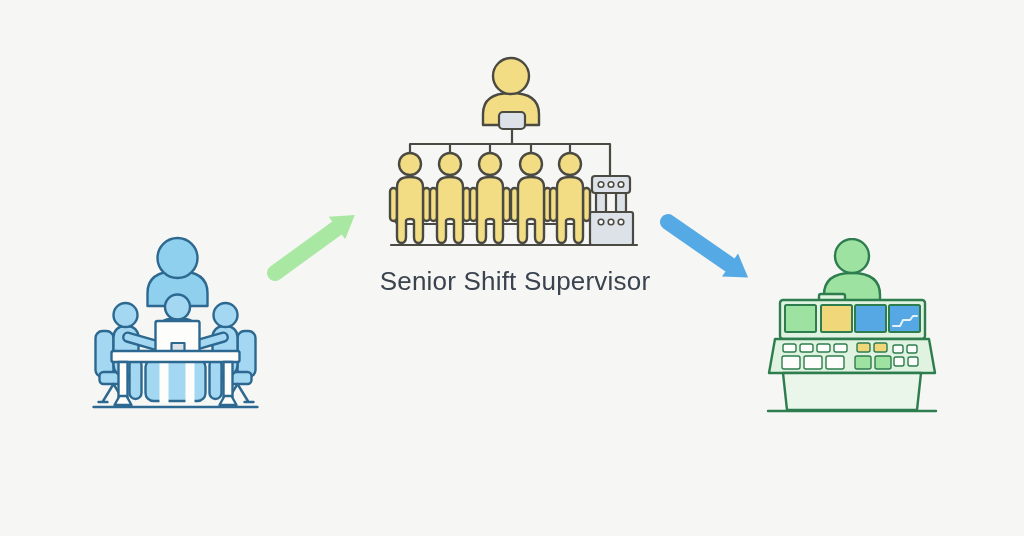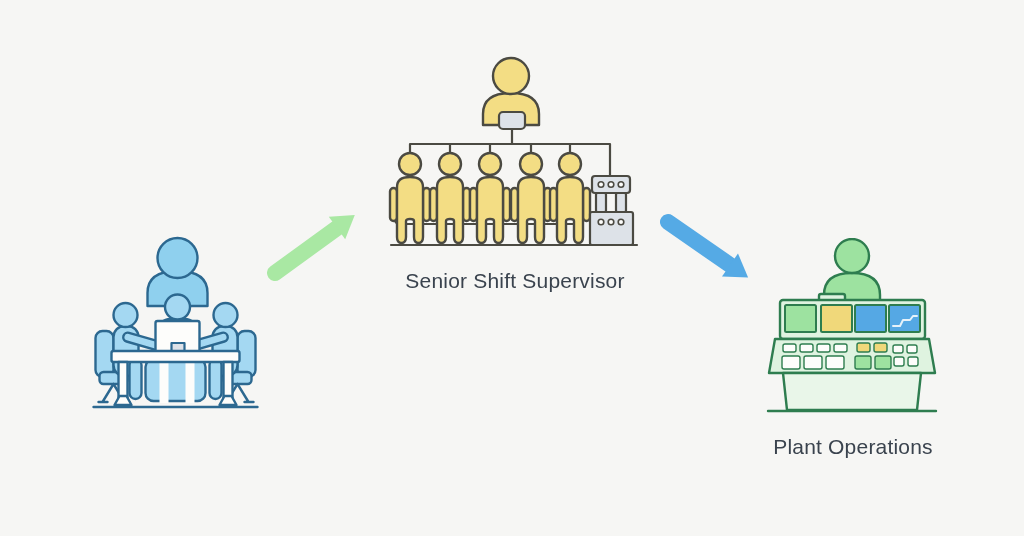--- a/index.html
+++ b/index.html
@@ -13,21 +13,21 @@
   html,body{width:1024px;height:536px;overflow:hidden}
   body{
     background:var(--bg);
     font-family:"Liberation Sans","DejaVu Sans",sans-serif;
     position:relative;
   }
   .canvas{position:absolute;inset:0}
   .node{position:absolute}
   .node-label{
     position:absolute;text-align:center;color:var(--label);
-    font-size:21px;font-weight:500;letter-spacing:.2px;line-height:26px;
+    font-size:26px;font-weight:500;letter-spacing:.2px;line-height:26px;
   }
   .icon-svg{display:block}
   
   .sb{fill:var(--fill-blue);stroke:var(--stroke-blue);stroke-width:2.4;stroke-linejoin:round;stroke-linecap:round}
   .sb-deep{fill:var(--fill-blue-deep);stroke:var(--stroke-blue);stroke-width:2.4;stroke-linejoin:round}
   .sb-paper{fill:var(--paper);stroke:var(--stroke-blue);stroke-width:2.4;stroke-linejoin:round}
   .sb-line{fill:none;stroke:var(--stroke-blue);stroke-width:2.4;stroke-linecap:round}
   .stripe{fill:var(--paper);stroke:none}
   .sy{fill:var(--fill-yellow);stroke:var(--stroke-dark);stroke-width:2.4;stroke-linejoin:round}
   .sy-paper{fill:var(--paper);stroke:var(--stroke-dark);stroke-width:2.2;stroke-linejoin:round}
@@ -208,21 +208,20 @@
         <rect class="btn btn-green" x="93" y="118" width="16" height="13" rx="2"></rect>
         <rect class="btn btn-green" x="113" y="118" width="16" height="13" rx="2"></rect>
         <rect class="btn btn-light" x="132" y="119" width="10" height="9" rx="2"></rect>
         <rect class="btn btn-light" x="146" y="119" width="10" height="9" rx="2"></rect>
       </g>
       <g>
         <path class="sbase" d="M 21,135 H 159 L 155,172 H 25 Z"></path>
       </g>
       <path class="sg-line" d="M 6,173 H 174"></path>
     </svg>
-    <div class="node-label" style="left:-34px;top:196px;width:250px">Plant Operations</div>
   </div>
 
   <svg class="arrow" style="left:258px;top:195px" width="110" height="95" viewBox="0 0 110 95">
     <path class="arrow-green-shaft" d="M 17,78 L 79,33"></path>
     <polygon class="arrow-green-head" points="96.8,20.1 87.2,44.3 70.8,21.7"></polygon>
   </svg>
 
   <svg class="arrow" style="left:655px;top:200px" width="100" height="95" viewBox="0 0 100 95">
     <path class="arrow-blue-shaft" d="M 13,22 L 75,65"></path>
     <polygon class="arrow-blue-head" points="93.1,77.5 83,53.5 67,76.5"></polygon>

